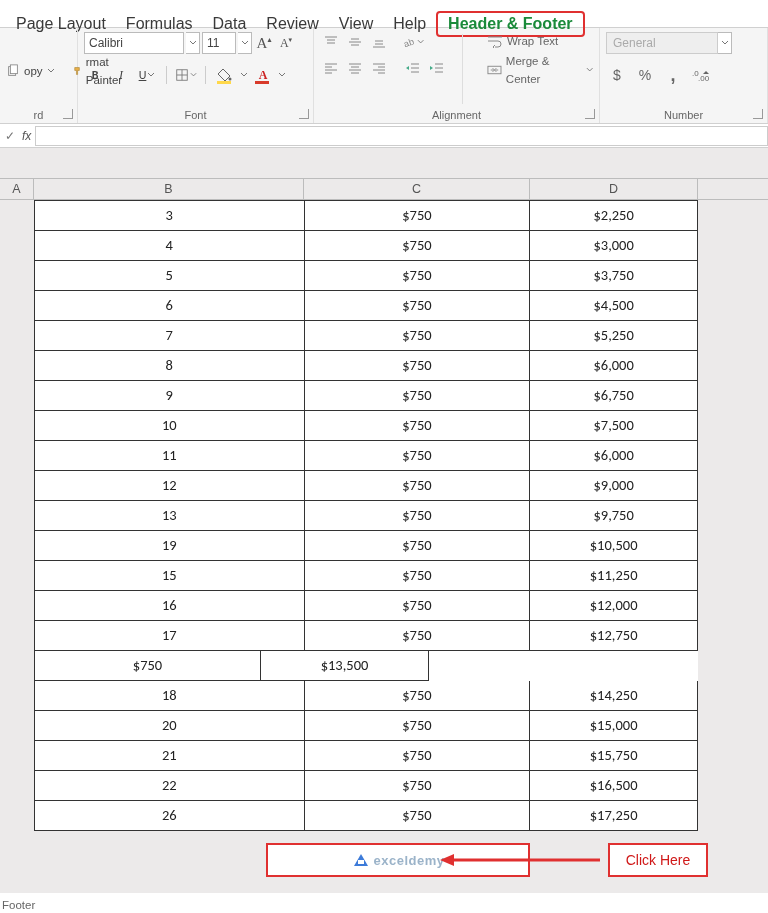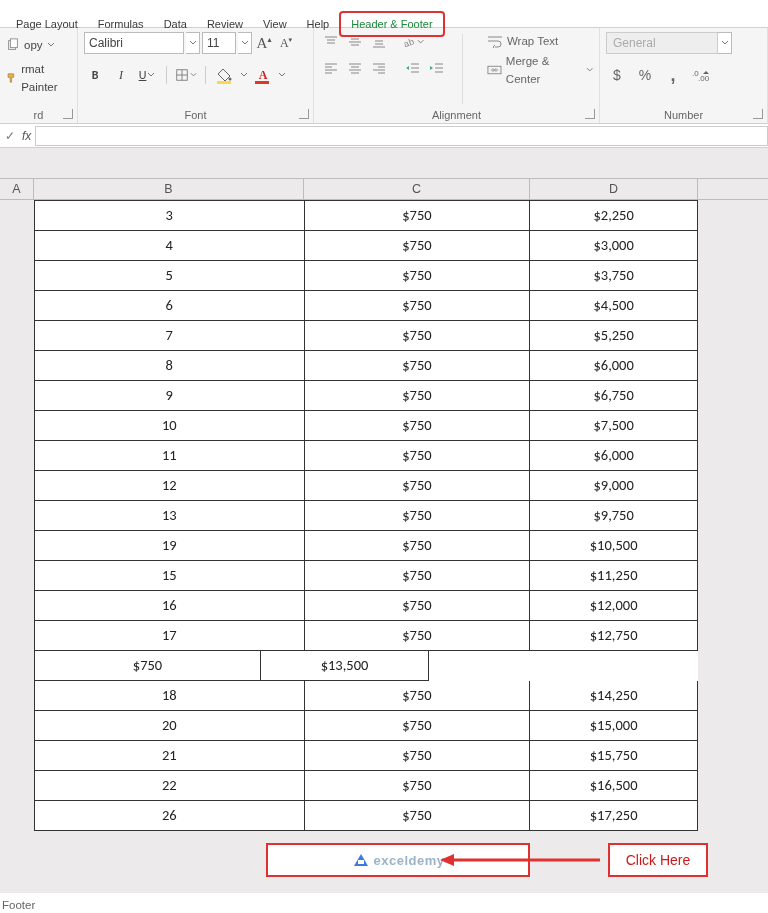--- a/index.html
+++ b/index.html
@@ -1,31 +1,31 @@
 <!DOCTYPE html>
 <html><head>
 <meta charset="utf-8">
 <style>
 * { box-sizing: border-box; margin: 0; padding: 0; }
 body { font-family: "Segoe UI", Arial, sans-serif; font-size: 12px; background: #fff; width: 768px; height: 913px; overflow: hidden; position: relative; color: #444; }
 
 
 .tabs { display: flex; align-items: center; height: 28px; border-bottom: 1px solid #d0d0d0; padding-left: 6px; background: #fff; }
-.tab { padding: 0 10px; line-height: 26px; font-size: 11px; color: #3a3a3a; cursor: pointer; margin-top: 21px; }
-.tab.active { border: 2px solid #e03030; border-radius: 4px; color: #1a8a3a; font-weight: 400; padding: 0 10px; line-height: 22px; }
+.tab { padding: 0 10px; line-height: 26px; font-size: 16px; color: #3a3a3a; cursor: pointer; margin-top: 21px; }
+.tab.active { border: 2px solid #e03030; border-radius: 4px; color: #1a8a3a; font-weight: 700; padding: 0 10px; line-height: 22px; }
 
 
 .ribbon { display: flex; height: 96px; border-bottom: 1px solid #d0d0d0; background: #f5f5f5; }
 .group { display: flex; flex-direction: column; border-right: 1px solid #e0e0e0; padding: 4px 6px 2px; position: relative; }
 .group-label { text-align: center; font-size: 11px; color: #666; padding-top: 3px; }
 .group-body { flex: 1; display: flex; flex-direction: column; justify-content: flex-start; gap: 4px; }
 .dialog-launcher { position: absolute; right: 4px; bottom: 4px; width: 10px; height: 10px; border: 1px solid #999; border-top: none; border-left: none; cursor: pointer; }
 
 
-.clip-col { display: flex; flex-direction: column; gap: 6px; font-size: 11.5px; color: #444; padding-top: 4px;}
+.clip-col { display: flex; flex-direction: row; gap: 18px; font-size: 11.5px; color: #444; padding-top: 4px;}
 .clip-item { display: flex; align-items: center; gap: 4px; line-height: 18px; }
 .clip-icon { width: 14px; height: 14px; }
 
 
 .font-row1 { display: flex; align-items: center; gap: 2px; }
 .font-name { width: 100px; height: 22px; border: 1px solid #bbb; background: #fff; padding: 0 4px; font-size: 12px; line-height: 20px; }
 .font-size { width: 34px; height: 22px; border: 1px solid #bbb; background: #fff; padding: 0 4px; font-size: 12px; line-height: 20px; text-align: left; }
 .drop-caret { width: 14px; height: 22px; border: 1px solid #bbb; border-left: none; background: #fff; display: flex; align-items: center; justify-content: center; }
 .caret-svg { width: 8px; height: 8px; }
 .fsbtn { width: 20px; height: 22px; display: flex; align-items: center; justify-content: center; font-family: "Times New Roman", serif; color: #555; }

